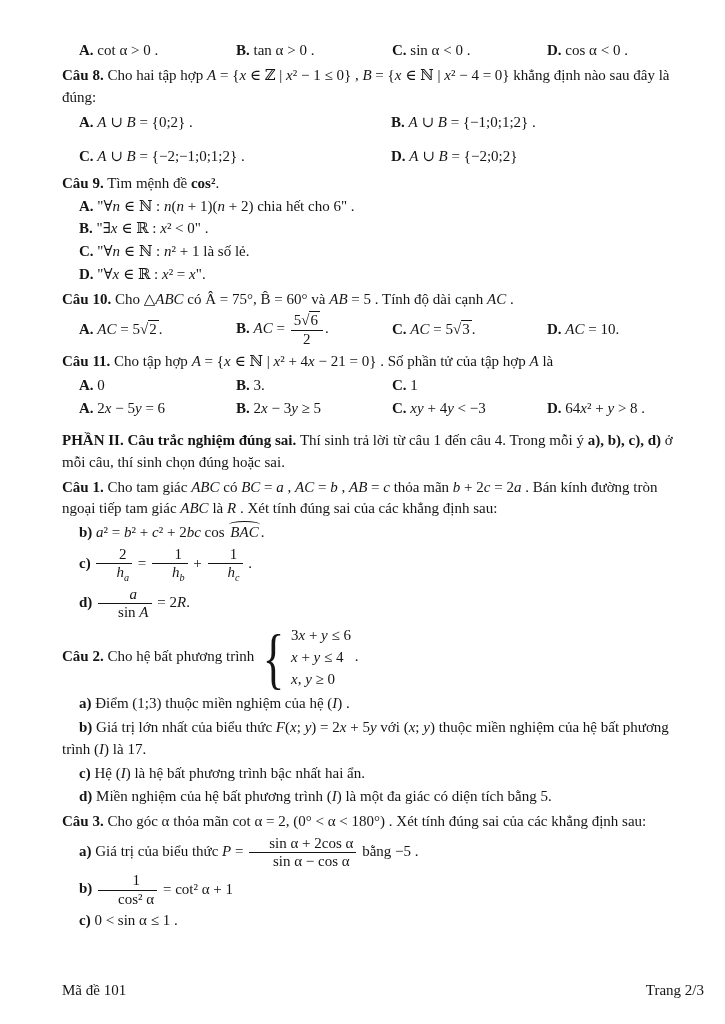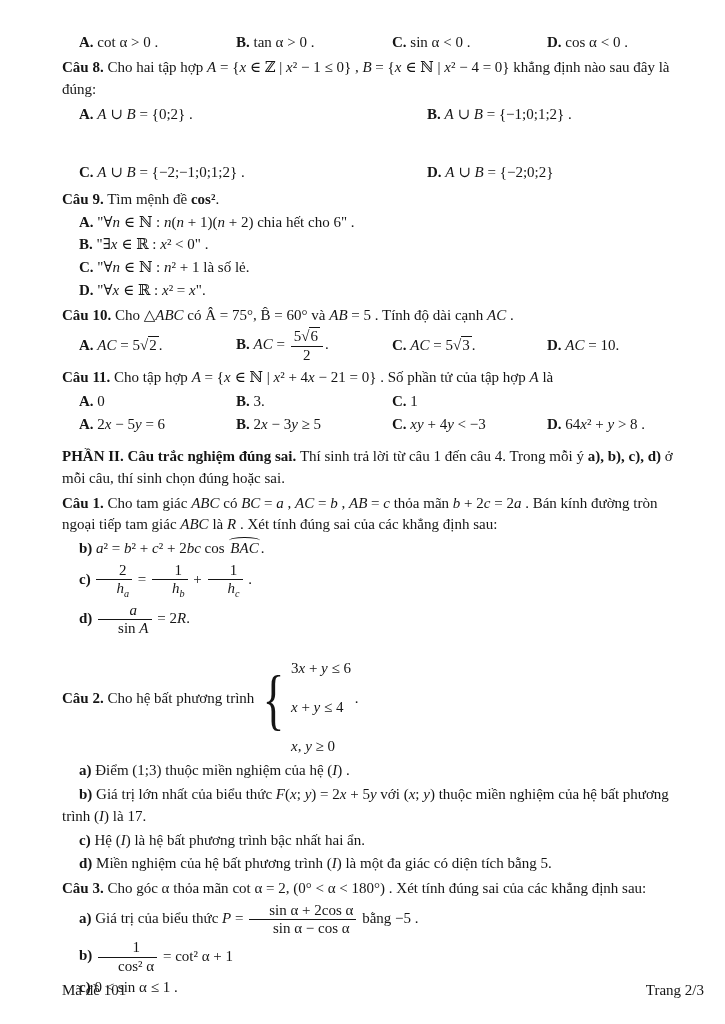--- a/index.html
+++ b/index.html
@@ -1,46 +1,46 @@
 <!DOCTYPE html>
 <html><head>
 <meta charset="utf-8">
 <style>
   * { box-sizing: border-box; }
   html, body { margin:0; padding:0; width:725px; height:1024px; overflow:hidden; background:#ffffff; }
   .page {
     position:relative; width:725px; height:1024px;
-    padding:30px 33px 0 62px;
+    padding:38px 33px 0 62px;
     font-family:"Liberation Serif","DejaVu Serif","DejaVu Sans",serif;
     font-size:15px; line-height:1.45; color:#151515; overflow:hidden;
   }
   b, .lab, .qnum { font-weight:bold; }
   .line { margin:1px 0; }
   .stem { margin-top:3px; }
   .opt-row { display:grid; padding-left:17px; margin:2px 0; }
   .cols4 { grid-template-columns:157px 156px 155px auto; align-items:center; }
-  .cols2 { grid-template-columns:312px auto; row-gap:12px; margin:4px 0 5px;gap:36px; }
+  .cols2 { grid-template-columns:312px auto; row-gap:12px; margin:4px 0 5px; }
   .optline { padding-left:17px; margin:1px 0; }
   .item { text-indent:17px; margin:2px 0; }
   .part2 { margin-top:10px;font-family:Liberation Serif, serif; }
   .m i { font-style:italic; }
   sub { font-size:0.68em; }
   .frac { display:inline-block; vertical-align:middle; text-align:center; padding:0 2px; }
   .frac .num, .frac .den { display:block; line-height:1.15; padding:0 3px; }
   .frac .den { border-top:1px solid #151515; }
   .sqrt { white-space:nowrap; }
   .sqrt .rad { border-top:1.2px solid #151515; padding:0 2px 0 1px; }
   .widehat { position:relative; padding:0 2px; }
   .widehat::before { content:""; position:absolute; left:1px; right:1px; top:-3px; height:6px;
     border-top:1.4px solid #151515; border-radius:50% 50% 0 0; }
   .system { display:inline-flex; align-items:center; vertical-align:middle; margin:1px 0 1px 2px; }
   .brace { display:inline-block; font-size:56px; line-height:1; font-weight:400;
     transform:scaleY(1.2) scaleX(0.8); transform-origin:center; margin-right:4px; }
   .syscol { display:inline-flex; flex-direction:column; }
-  .sys-line { display:block; line-height:1.45; white-space:nowrap;margin-top:17px; }
+  .sys-line { display:block; line-height:1.45; white-space:nowrap; }
   .footer { position:absolute; left:62px; right:21px; bottom:22px;
     display:flex; justify-content:space-between; }
 </style>
 </head>
 <body>
 
 <div class="page">
 
   <div class="opt-row cols4">
     <span><b class="lab">A.</b> <span class="rich"><span class="m">cot α &gt; 0 .</span></span></span>

